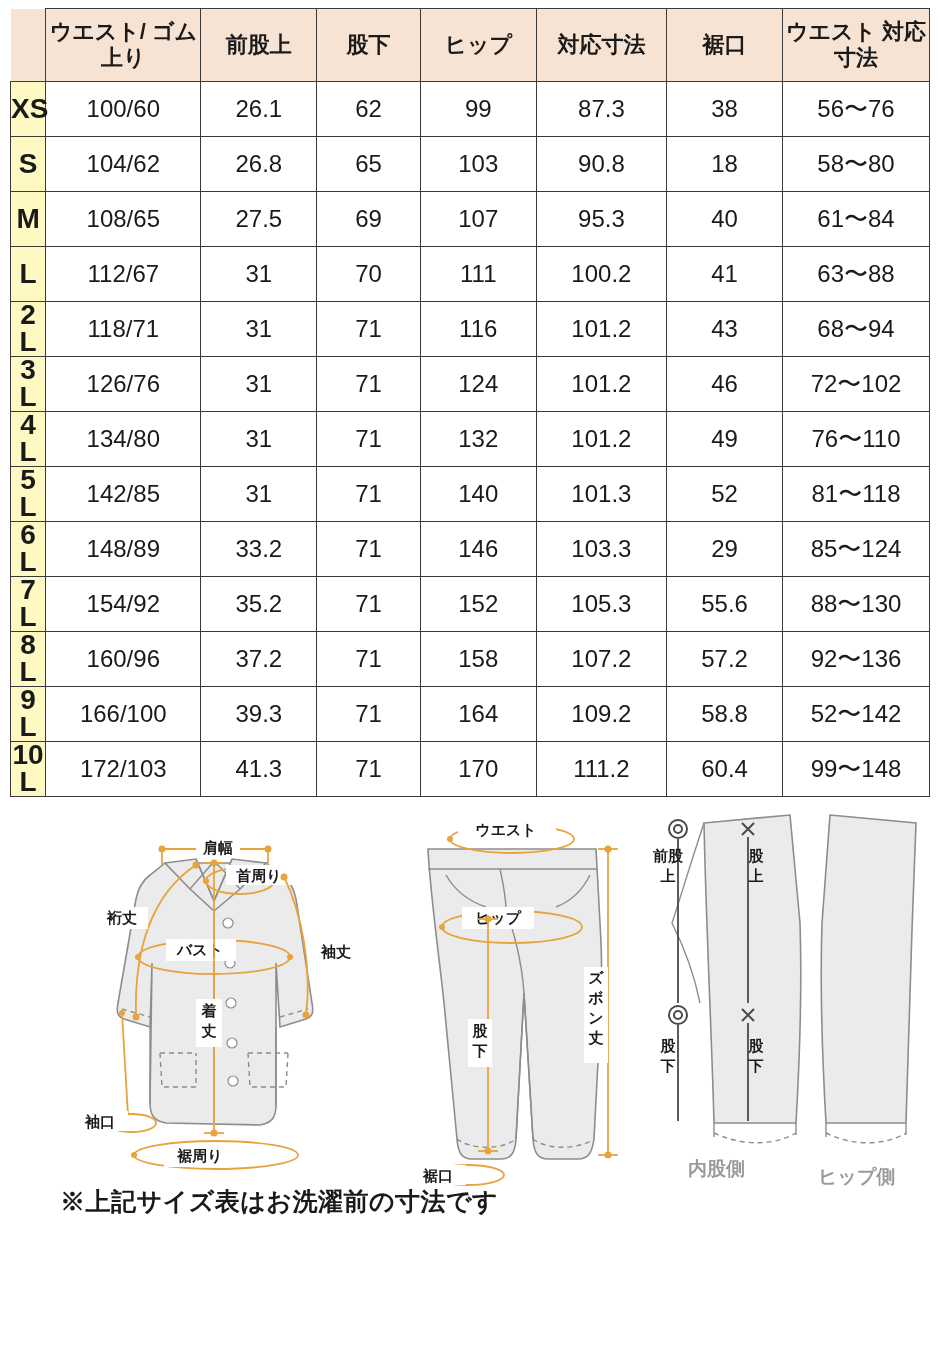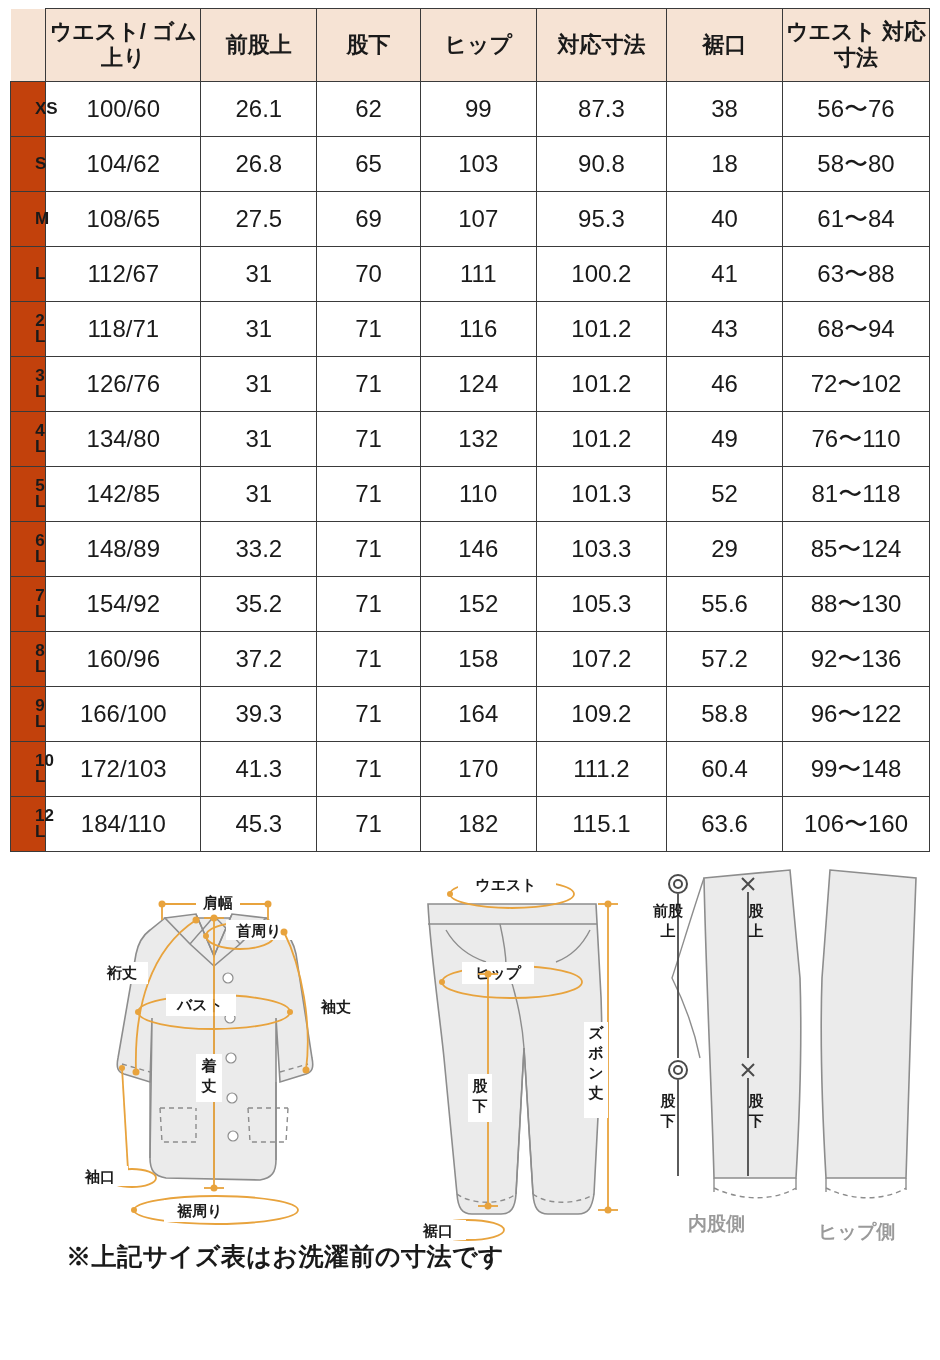--- a/index.html
+++ b/index.html
@@ -52,27 +52,26 @@
     border-left: 1px solid #ffffff;
     border-top: 1px solid #ffffff;
   }
   table.size-table tbody td {
     background: #ffffff;
     height: 54px;
     font-size: 24px;
     font-weight: normal;
   }
   table.size-table tbody th.sizelabel {
-    background: #c2410c;
+    background: #fef9c3;
     font-weight: bold;
-    font-size: 17px;
+    font-size: 28px;
     line-height: 0.95;
     width: 34px;
     letter-spacing: 0;
-    padding-left: 24px;
   }
   table.size-table tbody th.sizelabel .stack {
     display: block;
     white-space: pre-line;
   }
   col.c-size { width: 34px; }
   col.c-w    { width: 150px; }
   col.c-a    { width: 112px; }
   col.c-b    { width: 100px; }
   col.c-c    { width: 112px; }
@@ -87,21 +86,21 @@
     height: 420px;
     margin-top: 6px;
   }
   .diagram-svg {
     position: absolute;
     left: 0;
     top: 0;
   }
   .footnote {
     position: absolute;
-    left: 66px;
+    left: 60px;
     top: 382px;
     font-size: 25px;
     font-weight: bold;
     color: #1a1a1a;
     letter-spacing: 0.5px;
   }
   .dlabel {
     font-family: "Liberation Sans", sans-serif;
     font-size: 15px;
     font-weight: bold;
@@ -276,21 +275,21 @@
             <td>76〜110</td>
           </tr>
           <tr>
             <th class="sizelabel">
               <span class="stack">5
 L</span>
             </th>
             <td>142/85</td>
             <td>31</td>
             <td>71</td>
-            <td>110</td>
+            <td>140</td>
             <td>101.3</td>
             <td>52</td>
             <td>81〜118</td>
           </tr>
           <tr>
             <th class="sizelabel">
               <span class="stack">6
 L</span>
             </th>
             <td>148/89</td>
@@ -331,47 +330,34 @@
             <th class="sizelabel">
               <span class="stack">9
 L</span>
             </th>
             <td>166/100</td>
             <td>39.3</td>
             <td>71</td>
             <td>164</td>
             <td>109.2</td>
             <td>58.8</td>
-            <td>96〜122</td>
+            <td>52〜142</td>
           </tr>
           <tr>
             <th class="sizelabel">
               <span class="stack">10
 L</span>
             </th>
             <td>172/103</td>
             <td>41.3</td>
             <td>71</td>
             <td>170</td>
             <td>111.2</td>
             <td>60.4</td>
             <td>99〜148</td>
-          </tr>
-          <tr>
-            <th class="sizelabel">
-              <span class="stack">12
-L</span>
-            </th>
-            <td>184/110</td>
-            <td>45.3</td>
-            <td>71</td>
-            <td>182</td>
-            <td>115.1</td>
-            <td>63.6</td>
-            <td>106〜160</td>
           </tr>
         </tbody>
     </table>
   </div>
 
   <div class="diagram-area">
     <svg class="diagram-svg" width="940" height="420" viewBox="0 0 940 420">
 
       <g>
 

